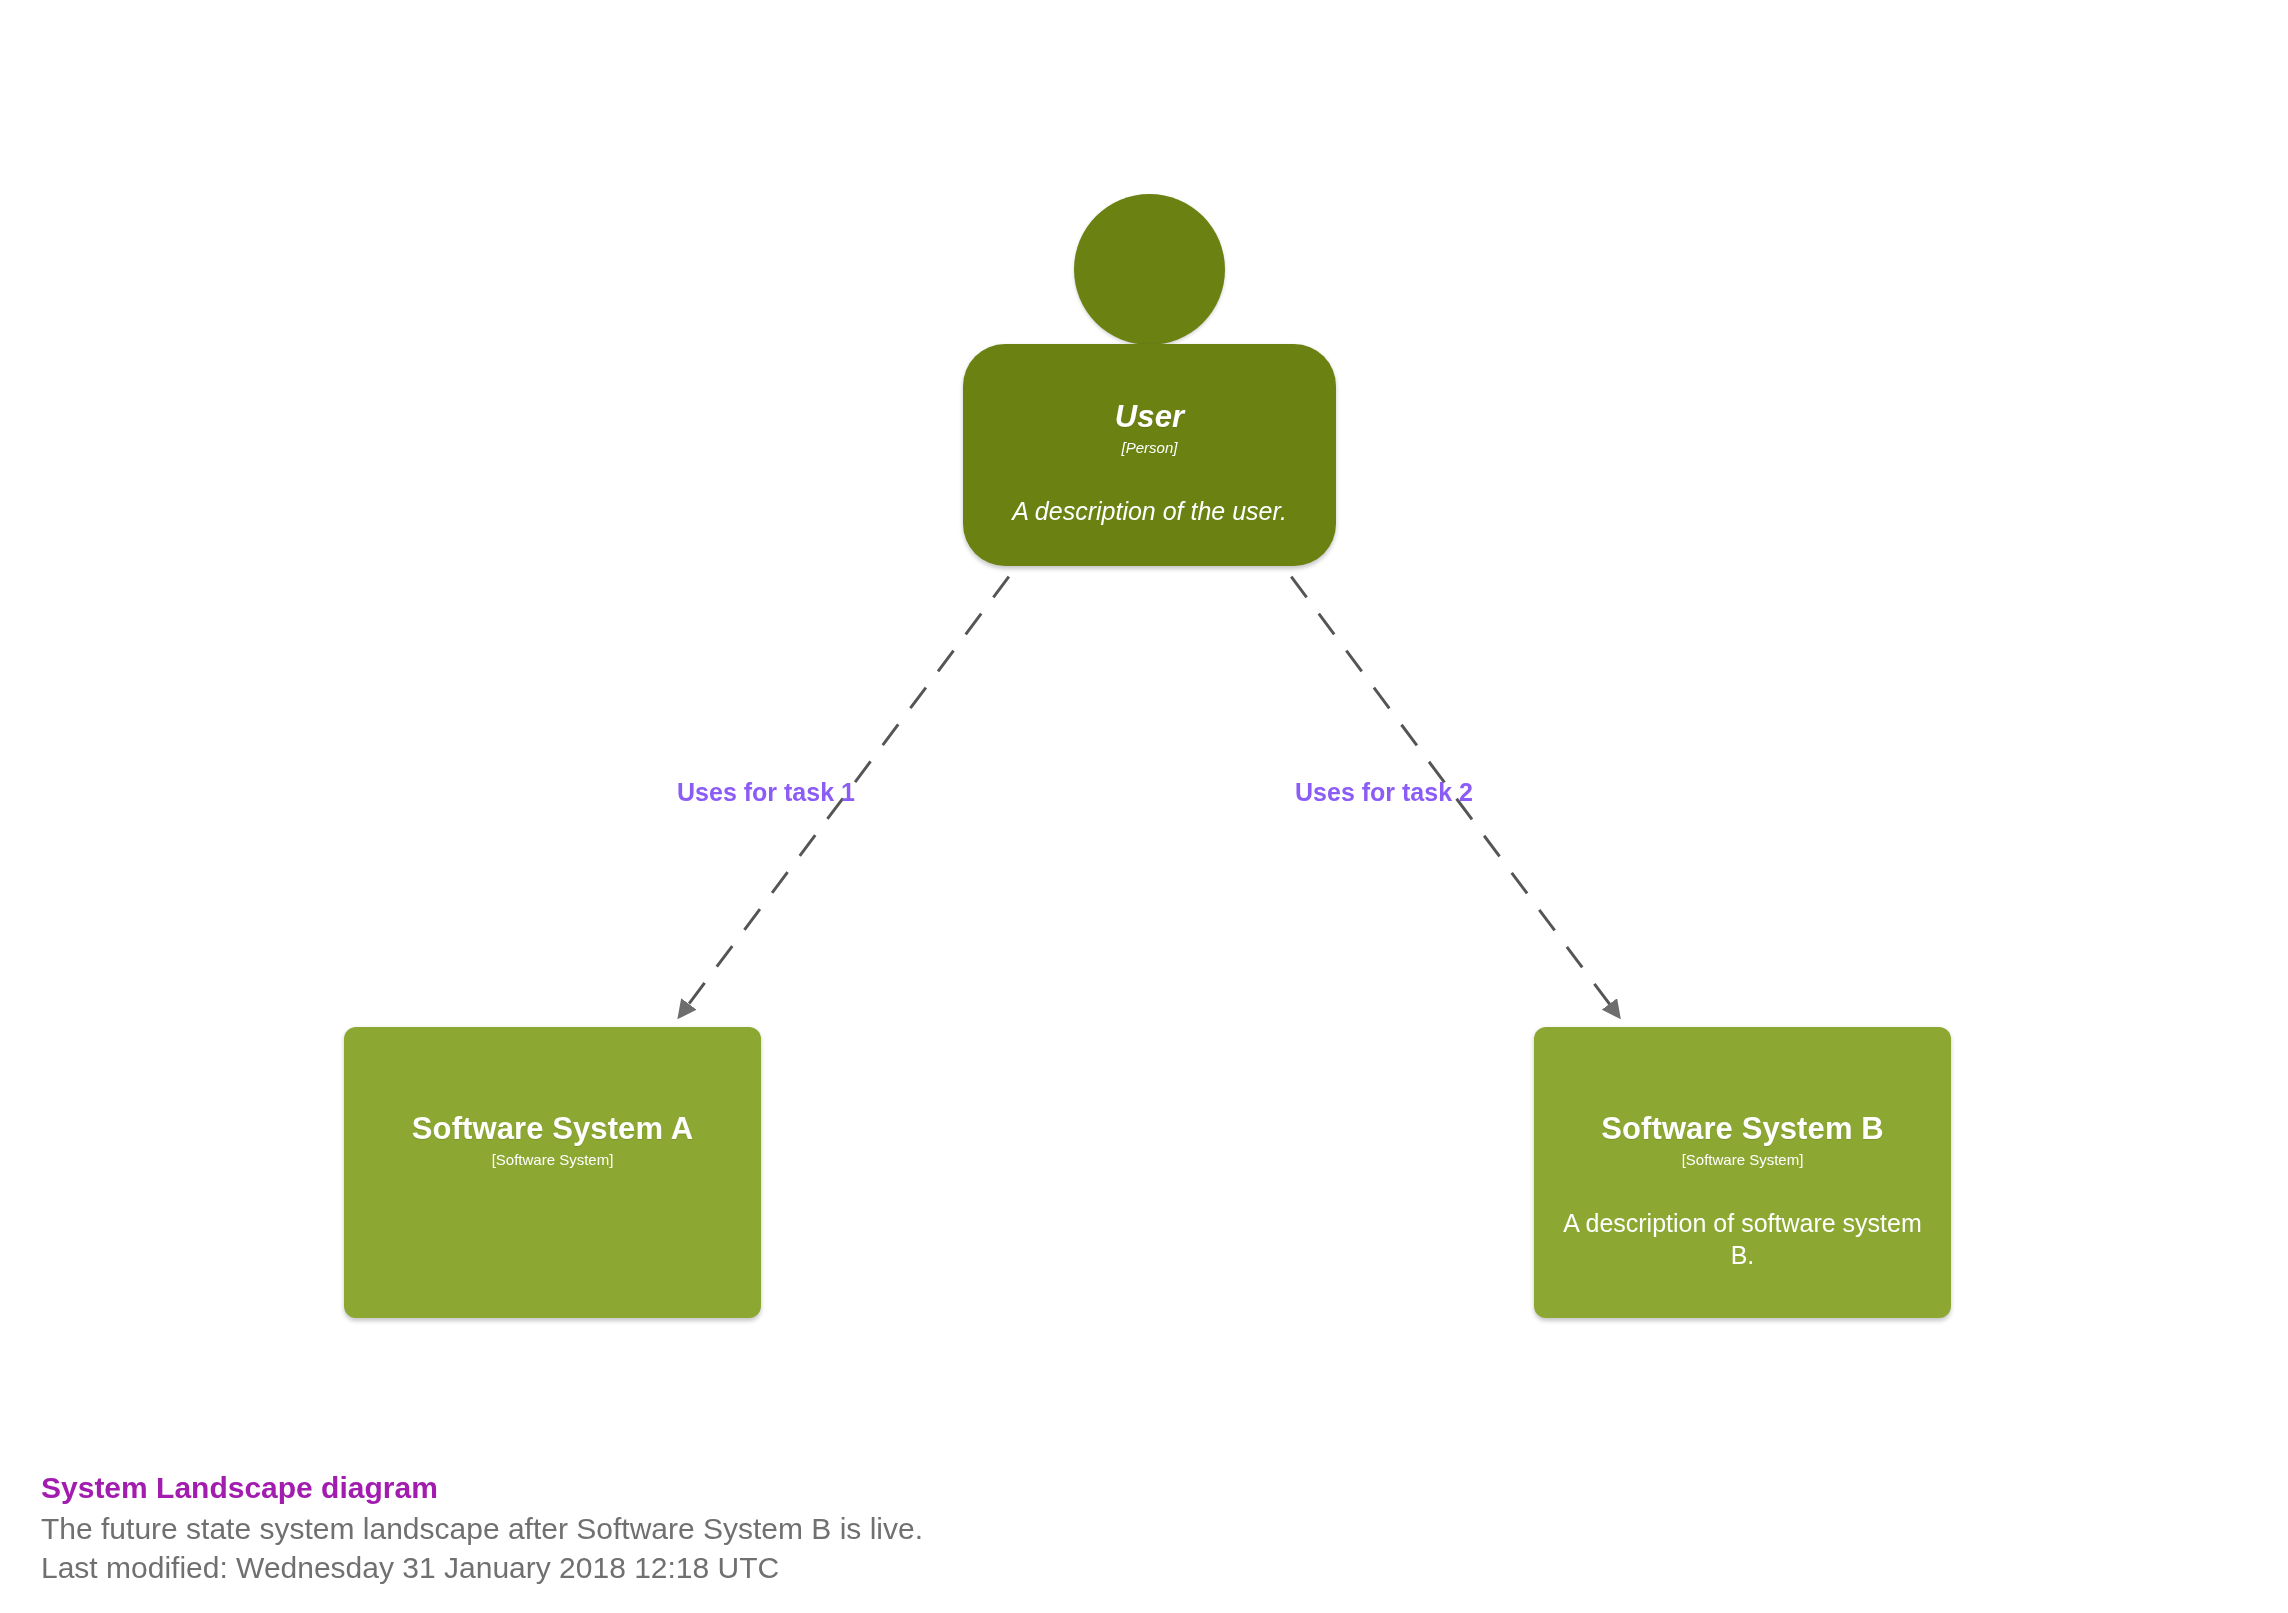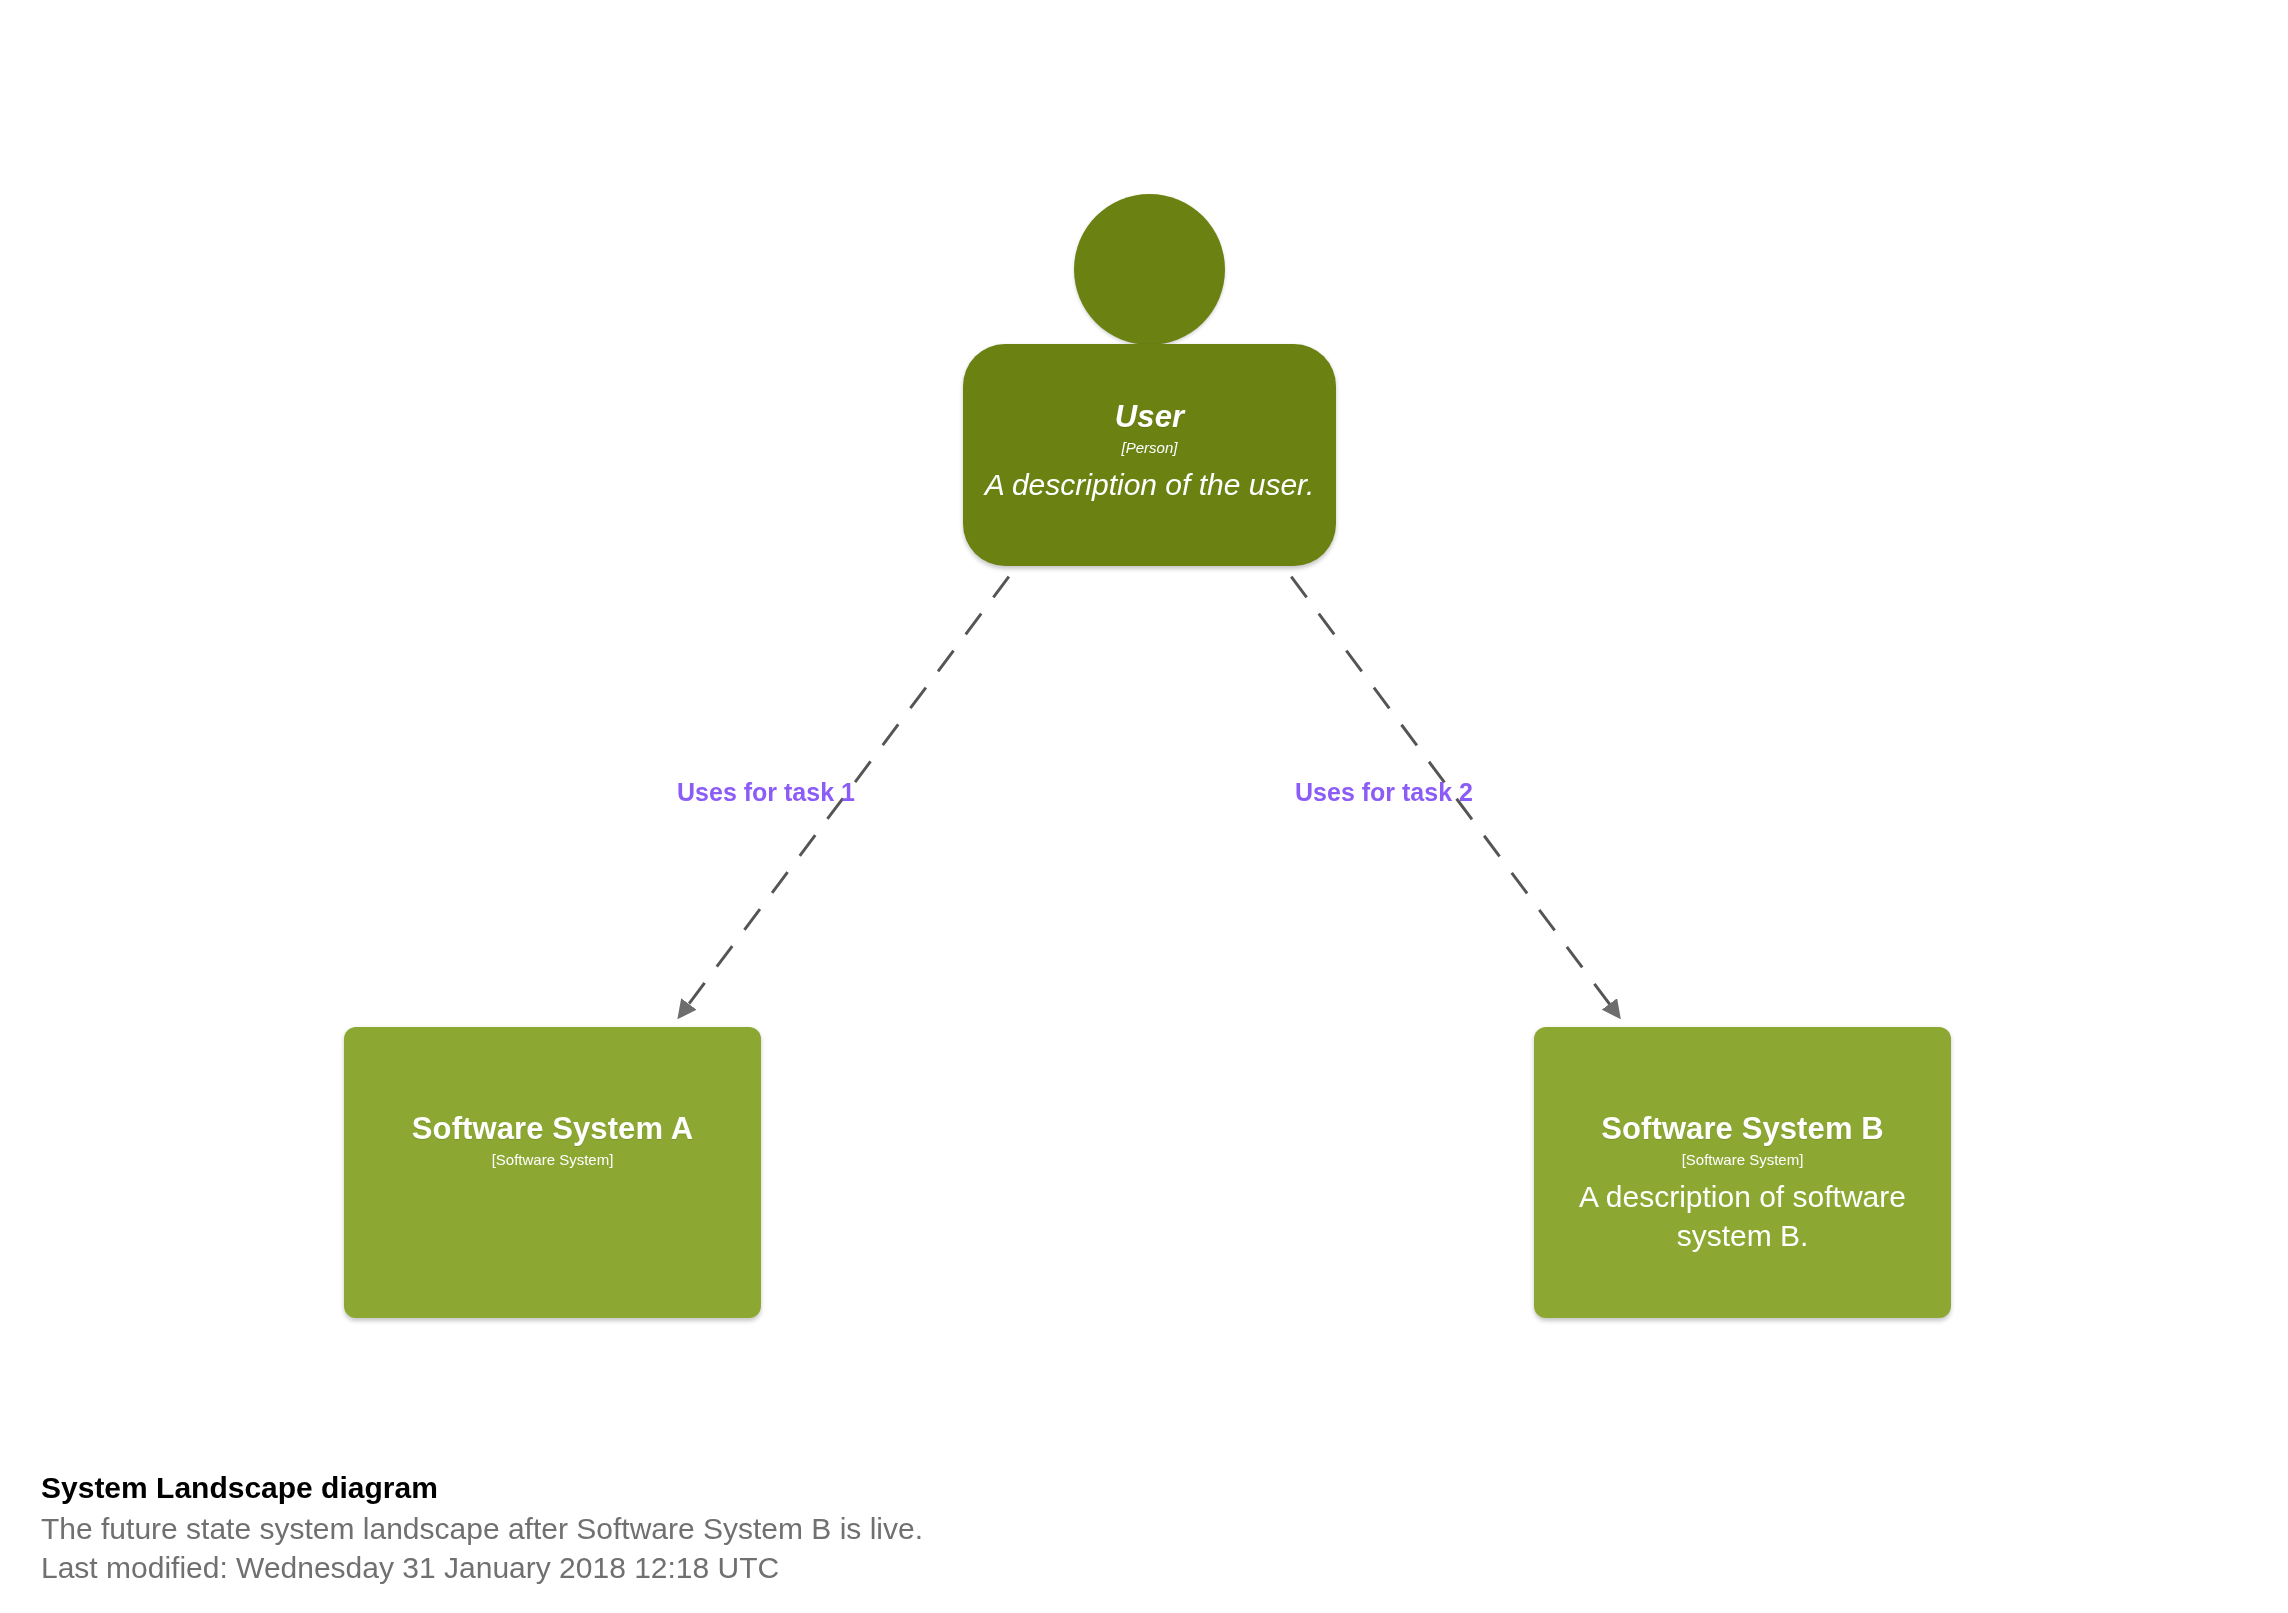--- a/index.html
+++ b/index.html
@@ -46,24 +46,24 @@
     letter-spacing:0.1px;
     text-shadow:0 0.9px 0.9px rgba(0,0,0,0.12);
   }
   .node-type{
     font-size:15px;
     font-weight:normal;
     line-height:1.3;
     margin-top:2.8px;
   }
   .node-desc{
-    font-size:30px;
+    font-size:25px;
     font-weight:normal;
     line-height:1.3;
-    margin-top:7px;
+    margin-top:37px;
   }
 
   
   .system-box{
     position:absolute;
     background:#8ca832;
     border-radius:12px;
     box-shadow:0 2.8px 4.6px rgba(0,0,0,0.22);
   }
 
@@ -75,21 +75,21 @@
     color:#8b5cf6;
     white-space:nowrap;
     text-align:center;
   }
 
   
   .footer{position:absolute;left:41px;bottom:26px;}
   .footer-title{
     font-size:30px;
     font-weight:bold;
-    color:#000000;
+    color:#a21caf;
     line-height:1.26;
     margin:0 0 1.8px 0;
   }
   .footer-line{
     font-size:30px;
     color:#707070;
     line-height:1.3;
     margin:0;
   }
 </style>

